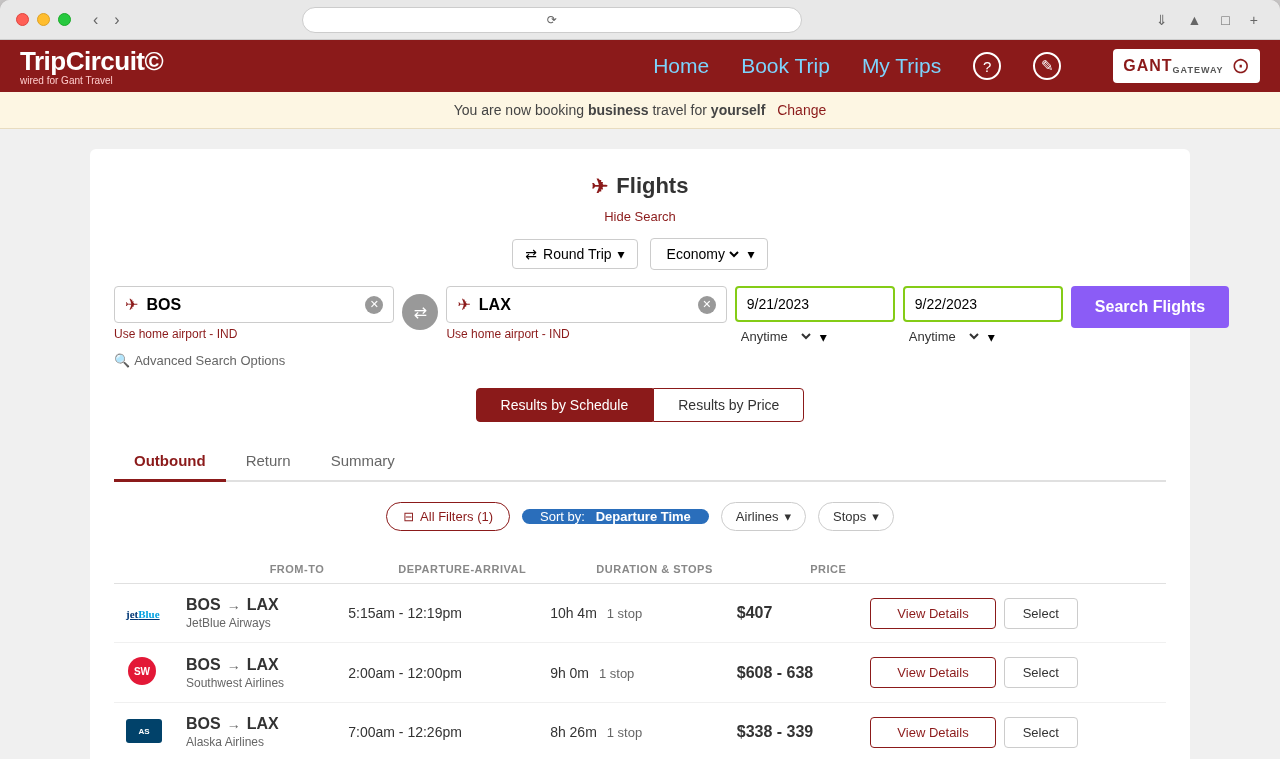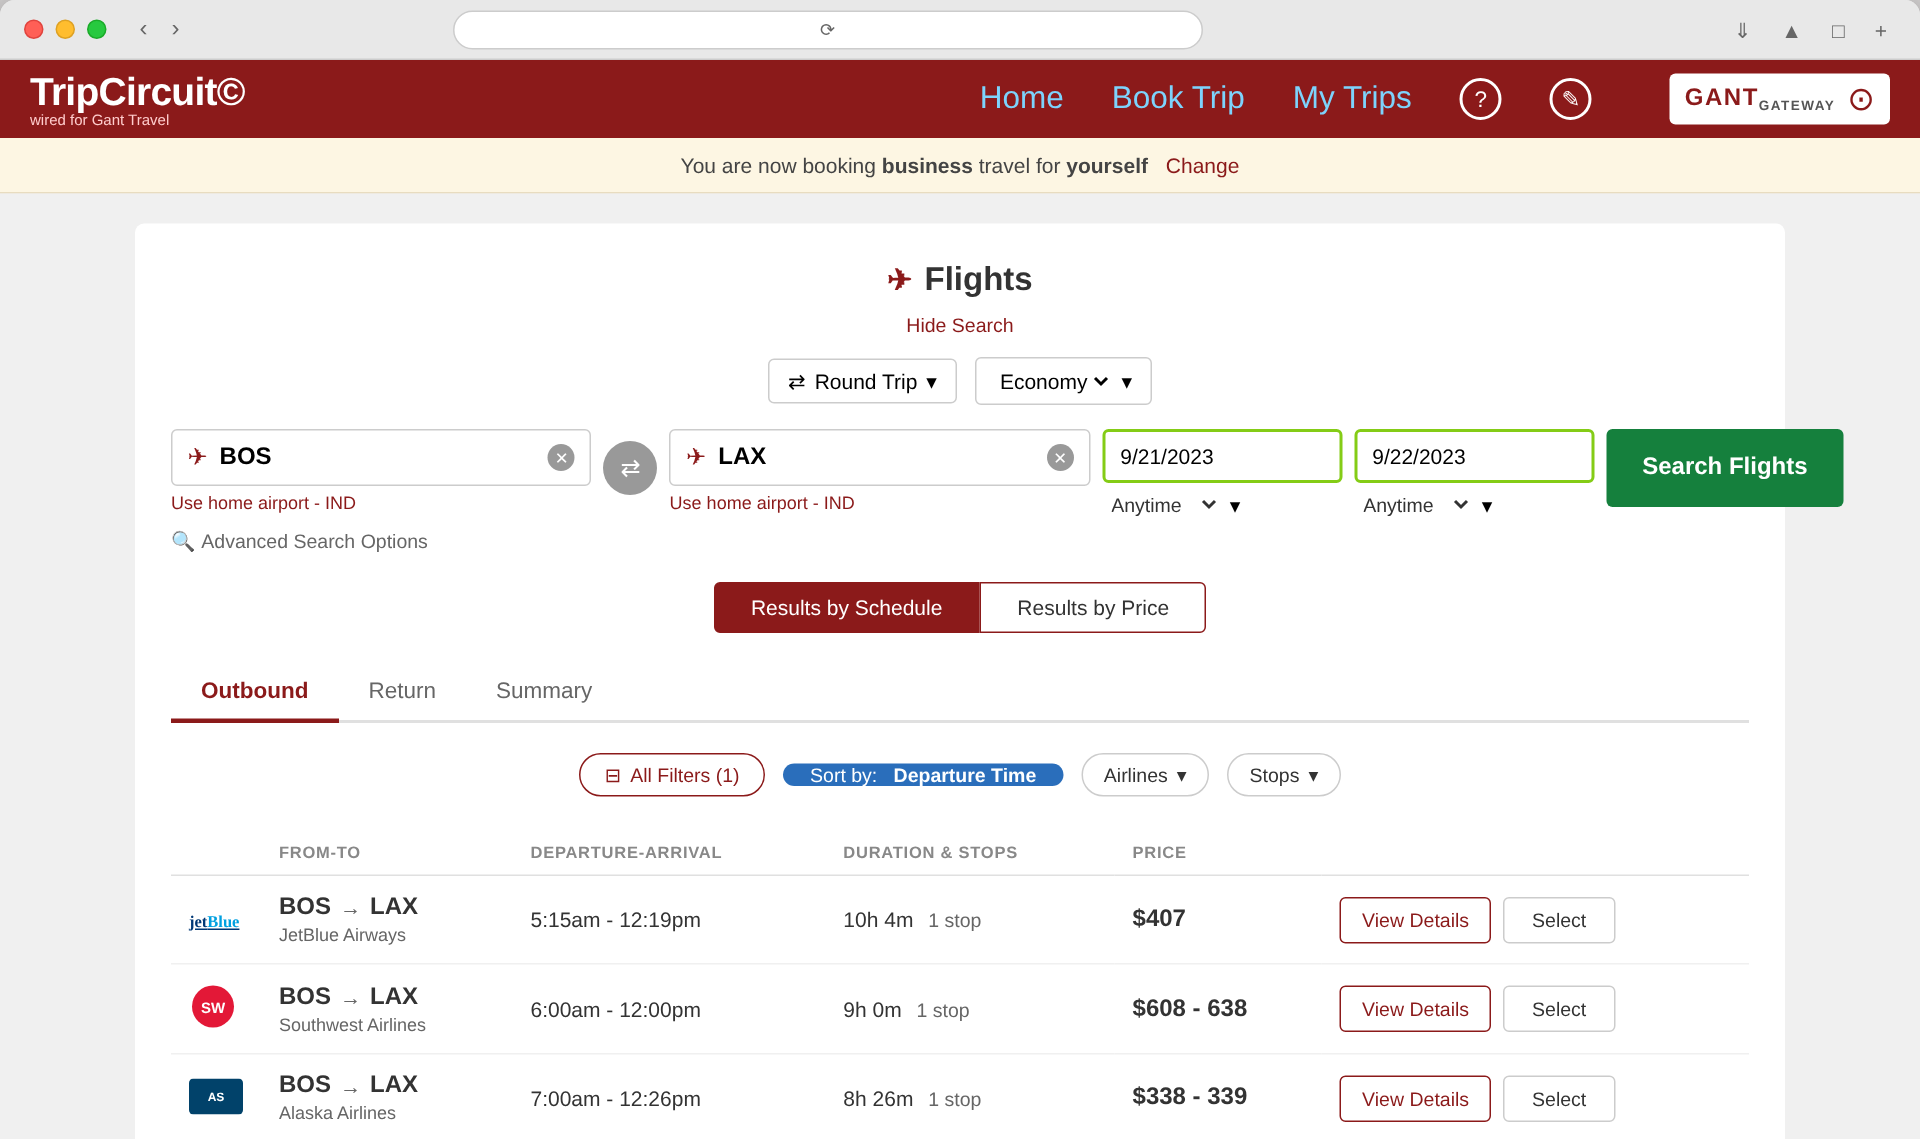--- a/index.html
+++ b/index.html
@@ -156,23 +156,23 @@
       font-size: 14px; outline: none; background: white;
     }
     .time-select-wrap {
       display: flex; align-items: center; gap: 6px; margin-top: 6px; padding-left: 2px;
     }
     .time-select {
       border: none; background: transparent; font-size: 13px; cursor: pointer; color: #333; outline: none;
     }
 
     .search-btn {
-      background: #15803d; color: white; border: none; border-radius: 4px;
+      background: #8b5cf6; color: white; border: none; border-radius: 4px;
       padding: 10px 24px; font-size: 16px; font-weight: bold; cursor: pointer;
-      height: 52px; align-self: flex-start; margin-top: 0; white-space: nowrap; flex-shrink: 0;
+      height: 42px; align-self: flex-start; margin-top: 0; white-space: nowrap; flex-shrink: 0;
     }
 
     .advanced-search {
       display: flex; align-items: center; gap: 4px; color: #666; font-size: 13px;
       cursor: pointer; margin-bottom: 20px;
     }
 
     
     .results-toggle {
       display: flex; justify-content: center; gap: 0; margin-bottom: 20px;
@@ -213,39 +213,39 @@
     .dropdown-btn {
       border: 1px solid #ccc; background: white; color: #333;
       border-radius: 20px; padding: 6px 14px; font-size: 13px; cursor: pointer;
       display: flex; align-items: center; gap: 6px;
     }
 
     
     .results-table { width: 100%; border-collapse: collapse; }
     .results-table thead tr { border-bottom: 1px solid #e0e0e0; }
     .results-table th {
-      text-align: left; font-size: 11px; font-weight: 600; color: #888;
+      text-align: right; font-size: 11px; font-weight: 600; color: #888;
       padding: 8px 12px; text-transform: uppercase; letter-spacing: 0.5px;
     }
     .results-table tbody tr { border-bottom: 1px solid #f0f0f0; }
     .results-table td { padding: 12px; vertical-align: middle; }
     .route-info .route-label {
       display: flex; align-items: center; gap: 6px;
       font-size: 16px; font-weight: bold; color: #333;
     }
     .route-arrow { color: #666; font-size: 14px; }
     .airline-name { font-size: 12px; color: #666; margin-top: 2px; }
     .dep-arr { font-size: 14px; color: #333; }
     .duration-stops { font-size: 14px; color: #333; }
     .stops-badge { color: #666; margin-left: 6px; font-size: 13px; }
     .price-col { font-size: 16px; font-weight: bold; color: #333; }
     .action-btns { display: flex; gap: 8px; align-items: center; }
     .view-details-btn {
       border: 1px solid #8b1a1a; background: white; color: #8b1a1a;
-      border-radius: 4px; padding: 7px 14px; font-size: 13px; cursor: pointer; white-space: nowrap;
+      border-radius: 4px; padding: 7px 26px; font-size: 13px; cursor: pointer; white-space: nowrap;
     }
     .select-btn {
       border: 1px solid #ccc; background: white; color: #333;
       border-radius: 4px; padding: 7px 18px; font-size: 13px; cursor: pointer;
     }
   </style>
 </head>
 <body>
 
 <div class="window-chrome">
@@ -457,21 +457,21 @@
       <td>
         <div class="route-info">
           <div class="route-label">
             <span>BOS</span>
             <span class="route-arrow">→</span>
             <span>LAX</span>
           </div>
           <div class="airline-name">Southwest Airlines</div>
         </div>
       </td>
-      <td class="dep-arr">6:00am - 12:00pm</td>
+      <td class="dep-arr">2:00am - 12:00pm</td>
       <td>
         <span class="duration-stops">9h 0m</span>
         <span class="stops-badge">1 stop</span>
       </td>
       <td class="price-col">$608 - 638</td>
       <td>
         <div class="action-btns">
           <button class="view-details-btn">View Details</button>
           <button class="select-btn">Select</button>
         </div>

